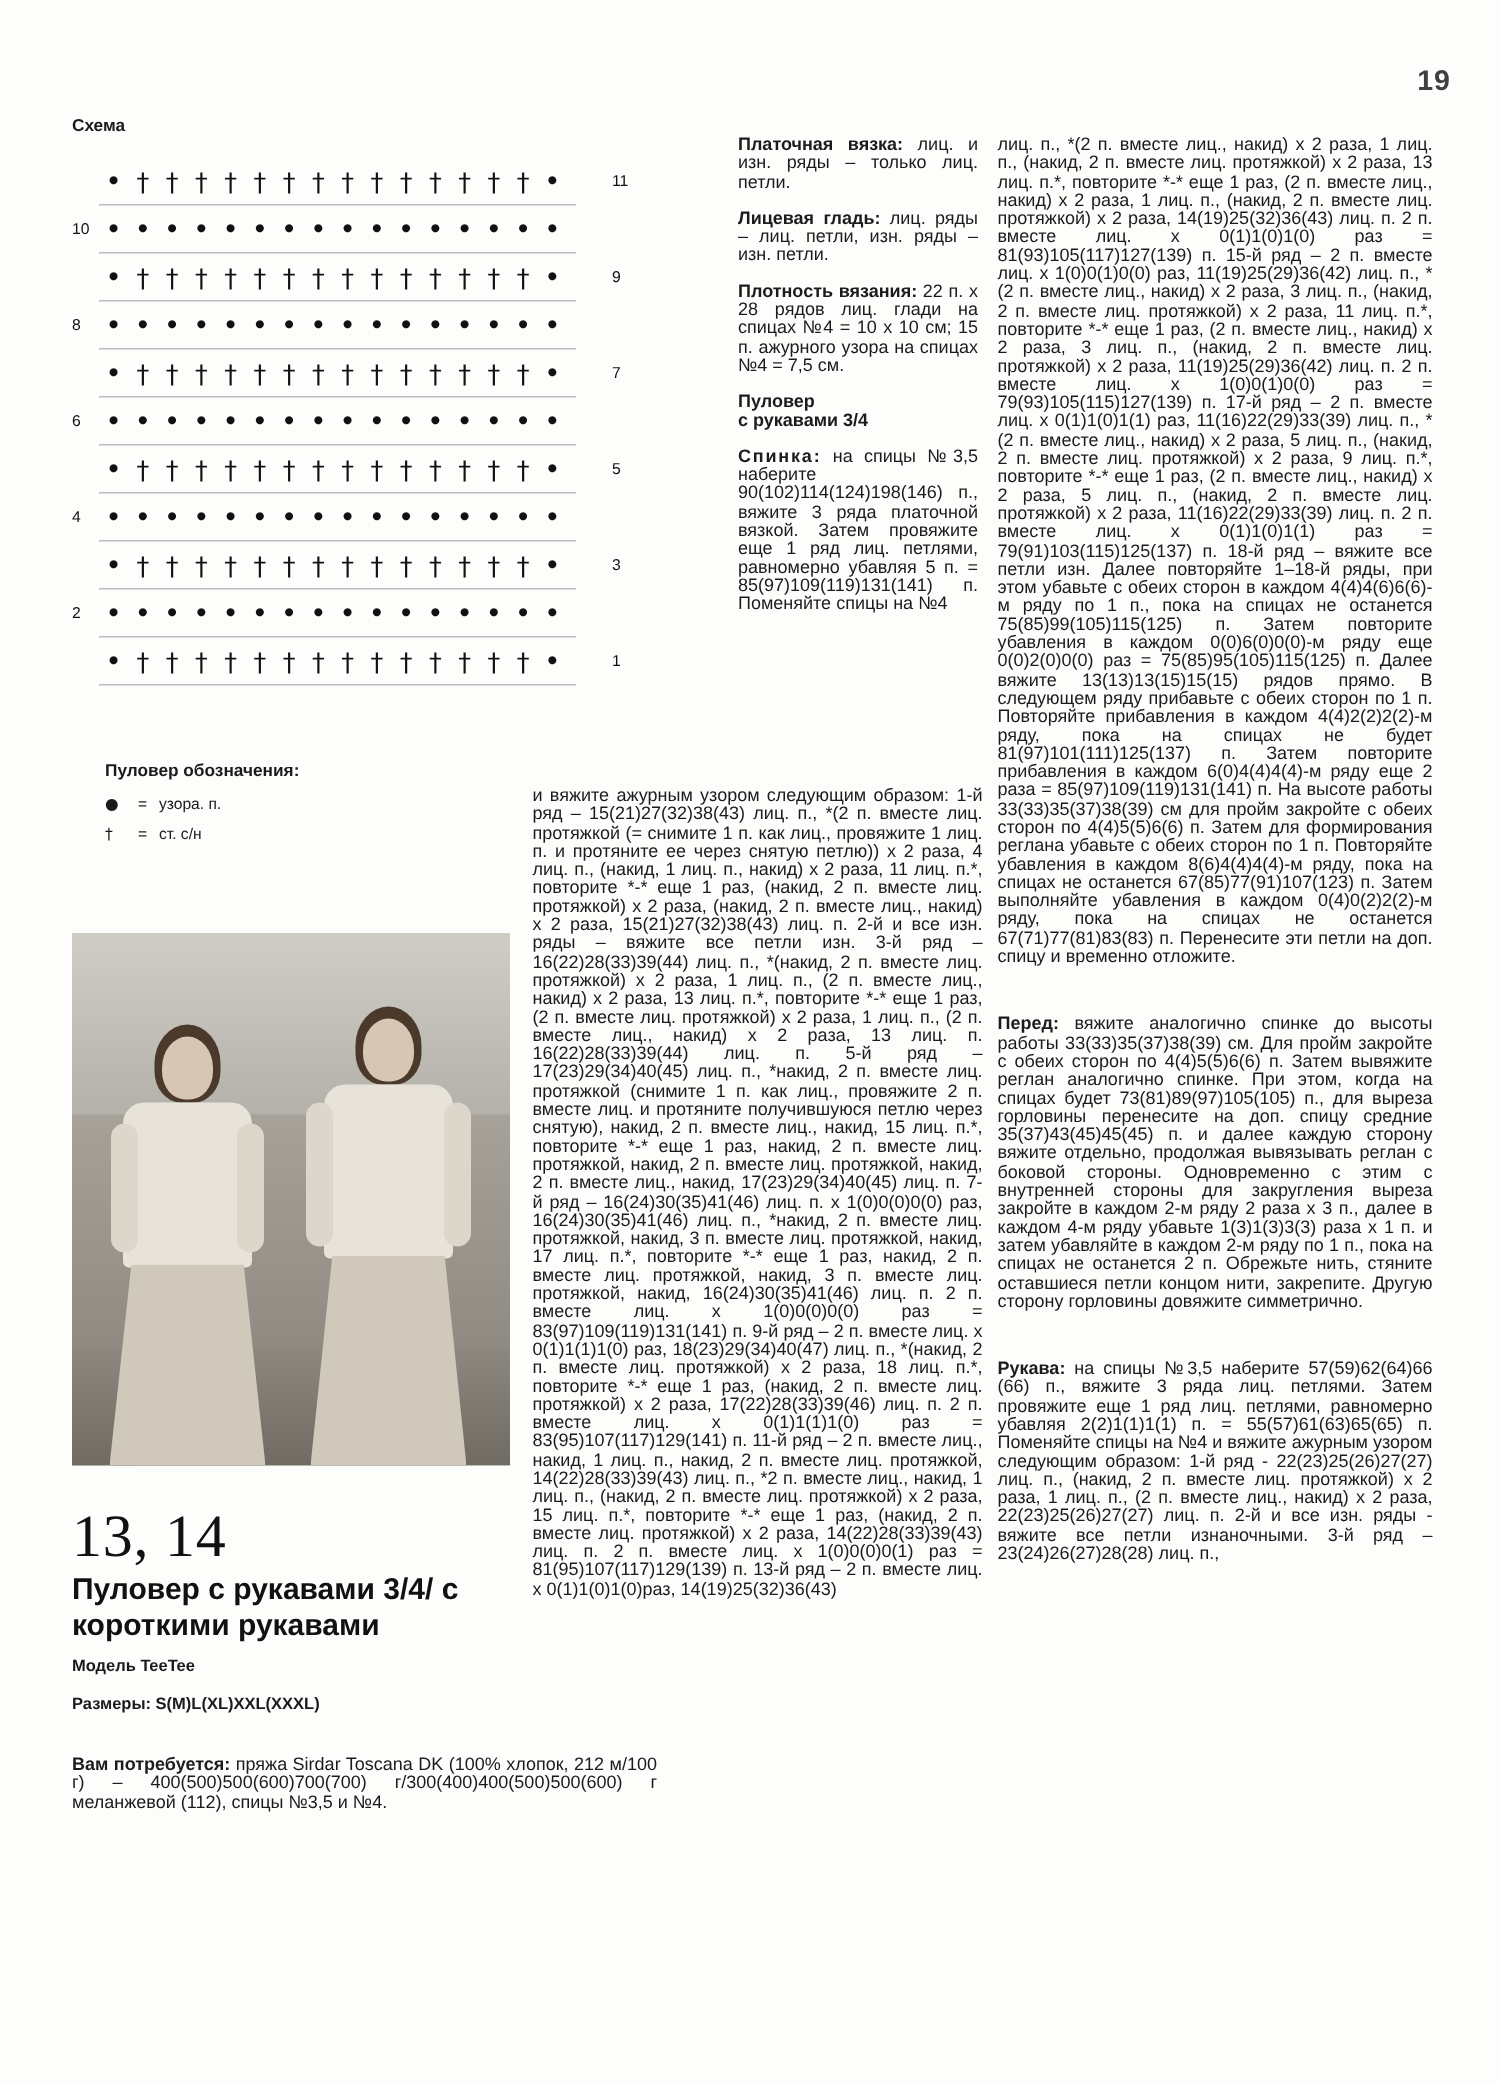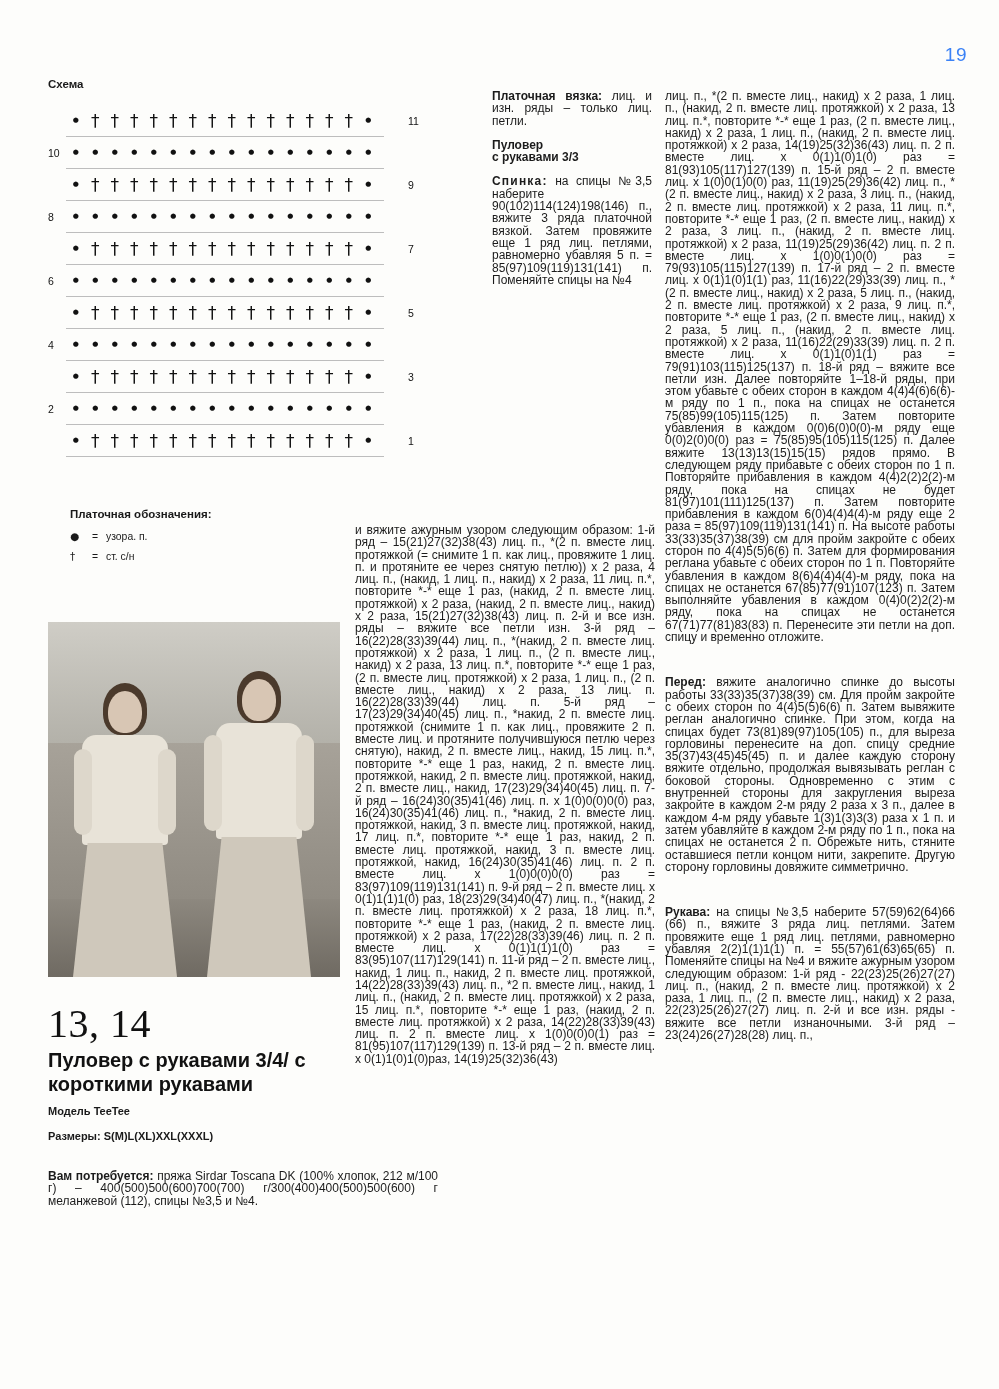--- a/index.html
+++ b/index.html
@@ -20,22 +20,22 @@
     width: 999px;
     height: 1389px;
     background: #fdfdfb;
   }
   
   .page-number {
     position: absolute;
     top: 44px;
     right: 32px;
     font-size: 19px;
-    font-weight: normal;
-    color: #3b82f6;
+    font-weight: bold;
+    color: #404040;
     letter-spacing: .5px;
   }
   
   .col {
     position: absolute;
     top: 78px;
   }
   .col1 { left: 48px; width: 390px; }
   .col3 { left: 665px; width: 290px; }
 
@@ -451,21 +451,21 @@
           <div class="rownum" style="left: 360px; top: 273px;">3</div>
           <div class="rowline" style="left: 18px; width: 318px; top: 294px;"></div>
           <div class="rownum" style="left: 0px; top: 305px;">2</div>
           <div class="rowline" style="left: 18px; width: 318px; top: 326px;"></div>
           <div class="rownum" style="left: 360px; top: 337px;">1</div>
           <div class="rowline" style="left: 18px; width: 318px; top: 358px;"></div>
         </div>
     </div>
 
     <div class="legend">
-      <h5>Платочная обозначения:</h5>
+      <h5>Пуловер обозначения:</h5>
       <div class="legend-row">
         <span class="legend-sym">●</span>
         <span class="legend-eq">=</span>
         <span>узора. п.</span>
       </div>
       <div class="legend-row">
         <span class="legend-sym">†</span>
         <span class="legend-eq">=</span>
         <span>ст. с/н</span>
       </div>
@@ -512,22 +512,28 @@
 
   <div class="col-mid-long">
     <p class="txt">и вяжите ажурным узором следующим образом: 1-й ряд – 15(21)27(32)38(43) лиц. п., *(2 п. вместе лиц. протяжкой (= снимите 1 п. как лиц., провяжите 1 лиц. п. и протяните ее через снятую петлю)) х 2 раза, 4 лиц. п., (накид, 1 лиц. п., накид) х 2 раза, 11 лиц. п.*, повторите *-* еще 1 раз, (накид, 2 п. вместе лиц. протяжкой) х 2 раза, (накид, 2 п. вместе лиц., накид) х 2 раза, 15(21)27(32)38(43) лиц. п. 2-й и все изн. ряды – вяжите все петли изн. 3-й ряд – 16(22)28(33)39(44) лиц. п., *(накид, 2 п. вместе лиц. протяжкой) х 2 раза, 1 лиц. п., (2 п. вместе лиц., накид) х 2 раза, 13 лиц. п.*, повторите *-* еще 1 раз, (2 п. вместе лиц. протяжкой) х 2 раза, 1 лиц. п., (2 п. вместе лиц., накид) х 2 раза, 13 лиц. п. 16(22)28(33)39(44) лиц. п. 5-й ряд – 17(23)29(34)40(45) лиц. п., *накид, 2 п. вместе лиц. протяжкой (снимите 1 п. как лиц., провяжите 2 п. вместе лиц. и протяните получившуюся петлю через снятую), накид, 2 п. вместе лиц., накид, 15 лиц. п.*, повторите *-* еще 1 раз, накид, 2 п. вместе лиц. протяжкой, накид, 2 п. вместе лиц. протяжкой, накид, 2 п. вместе лиц., накид, 17(23)29(34)40(45) лиц. п. 7-й ряд – 16(24)30(35)41(46) лиц. п. х 1(0)0(0)0(0) раз, 16(24)30(35)41(46) лиц. п., *накид, 2 п. вместе лиц. протяжкой, накид, 3 п. вместе лиц. протяжкой, накид, 17 лиц. п.*, повторите *-* еще 1 раз, накид, 2 п. вместе лиц. протяжкой, накид, 3 п. вместе лиц. протяжкой, накид, 16(24)30(35)41(46) лиц. п. 2 п. вместе лиц. х 1(0)0(0)0(0) раз = 83(97)109(119)131(141) п. 9-й ряд – 2 п. вместе лиц. х 0(1)1(1)1(0) раз, 18(23)29(34)40(47) лиц. п., *(накид, 2 п. вместе лиц. протяжкой) х 2 раза, 18 лиц. п.*, повторите *-* еще 1 раз, (накид, 2 п. вместе лиц. протяжкой) х 2 раза, 17(22)28(33)39(46) лиц. п. 2 п. вместе лиц. х 0(1)1(1)1(0) раз = 83(95)107(117)129(141) п. 11-й ряд – 2 п. вместе лиц., накид, 1 лиц. п., накид, 2 п. вместе лиц. протяжкой, 14(22)28(33)39(43) лиц. п., *2 п. вместе лиц., накид, 1 лиц. п., (накид, 2 п. вместе лиц. протяжкой) х 2 раза, 15 лиц. п.*, повторите *-* еще 1 раз, (накид, 2 п. вместе лиц. протяжкой) х 2 раза, 14(22)28(33)39(43) лиц. п. 2 п. вместе лиц. х 1(0)0(0)0(1) раз = 81(95)107(117)129(139) п. 13-й ряд – 2 п. вместе лиц. х 0(1)1(0)1(0)раз, 14(19)25(32)36(43)</p>
   </div>
 
   <div class="col2-cont">
     <div class="col2-block">
       <p class="txt"><b class="inl">Платочная вязка:</b><span> лиц. и изн. ряды – только лиц. петли.</span></p>
     </div>
     <div class="col2-block">
+      <p class="txt"><b class="inl">Лицевая гладь:</b><span> лиц. ряды – лиц. петли, изн. ряды – изн. петли.</span></p>
+    </div>
+    <div class="col2-block">
+      <p class="txt"><b class="inl">Плотность вязания:</b><span> 22 п. х 28 рядов лиц. глади на спицах №4 = 10 х 10 см; 15 п. ажурного узора на спицах №4 = 7,5 см.</span></p>
+    </div>
+    <div class="col2-block">
       <p class="txt" style="white-space:pre-line;"><b class="inl">Пуловер
-с рукавами 3/3</b></p>
+с рукавами 3/4</b></p>
     </div>
     <div class="col2-block">
       <p class="txt"><b class="inl spaced-title">Спинка:</b><span> на спицы №3,5 наберите 90(102)114(124)198(146) п., вяжите 3 ряда платочной вязкой. Затем провяжите еще 1 ряд лиц. петлями, равномерно убавляя 5 п. = 85(97)109(119)131(141) п. Поменяйте спицы на №4</span></p>
     </div>
   </div>
 
   <div class="col col3">
     <p class="txt">лиц. п., *(2 п. вместе лиц., накид) х 2 раза, 1 лиц. п., (накид, 2 п. вместе лиц. протяжкой) х 2 раза, 13 лиц. п.*, повторите *-* еще 1 раз, (2 п. вместе лиц., накид) х 2 раза, 1 лиц. п., (накид, 2 п. вместе лиц. протяжкой) х 2 раза, 14(19)25(32)36(43) лиц. п. 2 п. вместе лиц. х 0(1)1(0)1(0) раз = 81(93)105(117)127(139) п. 15-й ряд – 2 п. вместе лиц. х 1(0)0(1)0(0) раз, 11(19)25(29)36(42) лиц. п., *(2 п. вместе лиц., накид) х 2 раза, 3 лиц. п., (накид, 2 п. вместе лиц. протяжкой) х 2 раза, 11 лиц. п.*, повторите *-* еще 1 раз, (2 п. вместе лиц., накид) х 2 раза, 3 лиц. п., (накид, 2 п. вместе лиц. протяжкой) х 2 раза, 11(19)25(29)36(42) лиц. п. 2 п. вместе лиц. х 1(0)0(1)0(0) раз = 79(93)105(115)127(139) п. 17-й ряд – 2 п. вместе лиц. х 0(1)1(0)1(1) раз, 11(16)22(29)33(39) лиц. п., *(2 п. вместе лиц., накид) х 2 раза, 5 лиц. п., (накид, 2 п. вместе лиц. протяжкой) х 2 раза, 9 лиц. п.*, повторите *-* еще 1 раз, (2 п. вместе лиц., накид) х 2 раза, 5 лиц. п., (накид, 2 п. вместе лиц. протяжкой) х 2 раза, 11(16)22(29)33(39) лиц. п. 2 п. вместе лиц. х 0(1)1(0)1(1) раз = 79(91)103(115)125(137) п. 18-й ряд – вяжите все петли изн. Далее повторяйте 1–18-й ряды, при этом убавьте с обеих сторон в каждом 4(4)4(6)6(6)-м ряду по 1 п., пока на спицах не останется 75(85)99(105)115(125) п. Затем повторите убавления в каждом 0(0)6(0)0(0)-м ряду еще 0(0)2(0)0(0) раз = 75(85)95(105)115(125) п. Далее вяжите 13(13)13(15)15(15) рядов прямо. В следующем ряду прибавьте с обеих сторон по 1 п. Повторяйте прибавления в каждом 4(4)2(2)2(2)-м ряду, пока на спицах не будет 81(97)101(111)125(137) п. Затем повторите прибавления в каждом 6(0)4(4)4(4)-м ряду еще 2 раза = 85(97)109(119)131(141) п. На высоте работы 33(33)35(37)38(39) см для пройм закройте с обеих сторон по 4(4)5(5)6(6) п. Затем для формирования реглана убавьте с обеих сторон по 1 п. Повторяйте убавления в каждом 8(6)4(4)4(4)-м ряду, пока на спицах не останется 67(85)77(91)107(123) п. Затем выполняйте убавления в каждом 0(4)0(2)2(2)-м ряду, пока на спицах не останется 67(71)77(81)83(83) п. Перенесите эти петли на доп. спицу и временно отложите.</p>
     <div class="sp"></div>
     <p class="txt">

